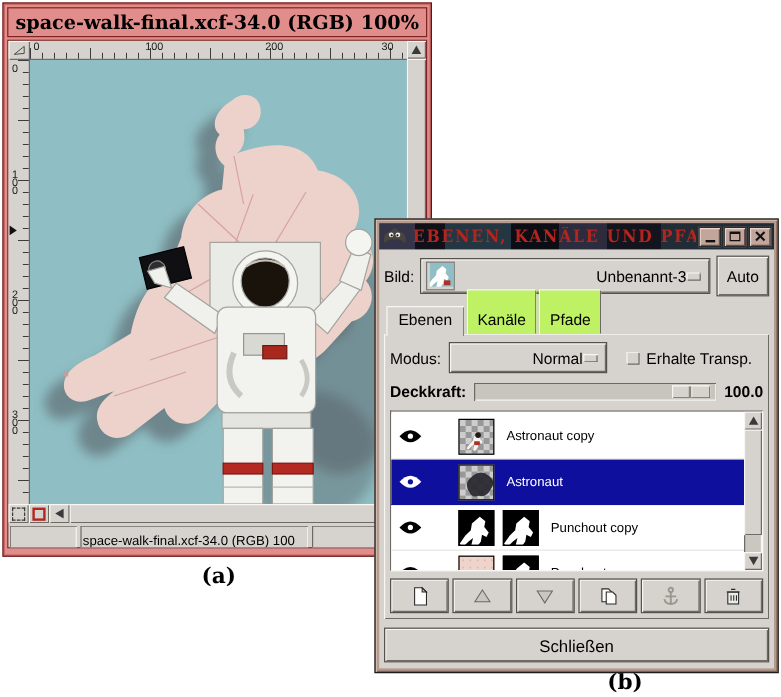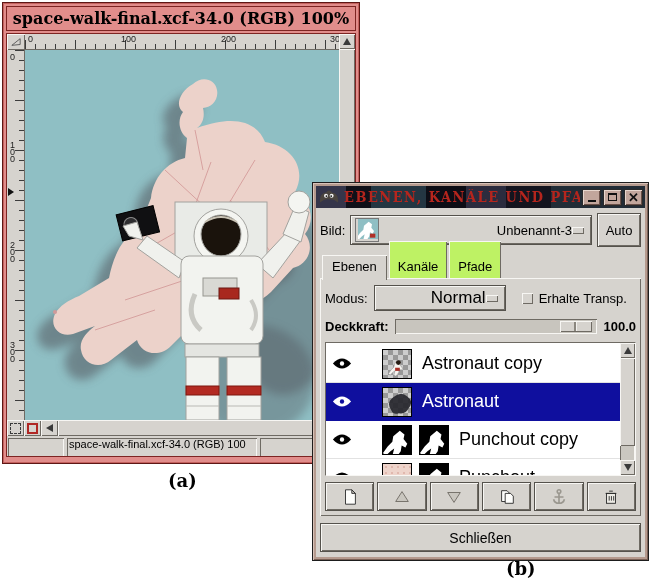--- a/index.html
+++ b/index.html
@@ -58,21 +58,21 @@
   #v-scroll .elevator{position:absolute;top:15px;left:0;width:16px;height:calc(100% - 15px);}
   .tri-up{width:0;height:0;border-left:4px solid transparent;border-right:4px solid transparent;border-bottom:7px solid #3a3a3a;}
   .tri-down{width:0;height:0;border-left:4px solid transparent;border-right:4px solid transparent;border-top:7px solid #3a3a3a;}
   .tri-left{width:0;height:0;border-top:4px solid transparent;border-bottom:4px solid transparent;border-right:7px solid #3a3a3a;}
   #hs-row{position:absolute;left:0;top:386px;width:334px;height:16px;display:flex;}
   #hs-row .sq-btn{width:17px;height:16px;flex:none;}
   #hs-row .trough{flex:1;}
   #sel-toggle-glyph{width:9px;height:9px;border:1px dashed #3a3a3a;}
   #qmask-toggle-glyph{width:7px;height:7px;border:2px solid #b02724;background:#d6d3ce;}
   #status-row{position:absolute;left:0;top:404px;width:350px;height:19px;display:flex;gap:3px;padding:0 1px;box-sizing:border-box;}
-  .status-box{height:19px;box-sizing:border-box;display:flex;align-items:flex-start;}
+  .status-box{height:19px;box-sizing:border-box;display:flex;align-items:flex-end;}
   #status-box-1{width:56px;}
   #status-box-2{width:190px;font-size:11px;white-space:nowrap;overflow:hidden;padding:0 2px;color:#000;}
   #status-box-3{flex:1;}
 
   .figure-caption{position:absolute;font-family:"DejaVu Serif",serif;font-weight:bold;font-size:18px;color:#000;}
   #caption-a{left:168px;top:470px;}
   #caption-b{left:506px;top:558px;}
 
   
   #dialog{
@@ -110,21 +110,21 @@
   .tab{font-size:13px;padding:18px 9px 4px;background:#bef264;margin-right:2px;
     box-shadow:inset 1px 1px 0 #f7f6f3, inset -1px 0 0 #6e6a63;border-bottom:0;position:relative;}
   .tab.active{background:#d6d3ce;padding:4px 10px 6px;margin-bottom:-2px;margin-top:21px;}
 
   #tab-panel{
     margin:0;box-shadow:inset 1px 1px 0 #f7f6f3, inset -1px -1px 0 #6e6a63;
     padding:6px 5px 5px;position:relative;background:#d6d3ce;
   }
   #modus-row{display:flex;align-items:center;gap:6px;height:28px;}
   #modus-select{width:132px;height:26px;display:flex;align-items:center;box-sizing:border-box;}
-  #modus-value{font-size:17px;margin-left:8px;flex:1;}
+  #modus-value{font-size:13px;margin-left:8px;flex:1;}
   #erhalte-check{width:11px;height:11px;margin-left:10px;flex:none;}
   #deck-row{display:flex;align-items:center;gap:6px;height:24px;margin-top:2px;font-weight:bold;}
   #deck-slider{flex:1;height:15px;position:relative;background:#c8c5be;}
   #deck-handle{position:absolute;right:5px;top:2px;width:32px;height:11px;}
   #deck-handle:after{content:"";position:absolute;left:14px;top:1px;width:2px;height:9px;background:#8a867e;box-shadow:1px 0 0 #f2f1ee;}
   #deck-value{font-size:13px;}
 
   #layer-list{
     margin-top:4px;height:134px;background:#fff;
     border:1px solid #6e6a63;border-right-color:#f7f6f3;border-bottom-color:#f7f6f3;
@@ -133,21 +133,21 @@
   #layer-rows{flex:1;overflow:hidden;padding-top:2px;}
   .layer-row{height:37px;display:flex;align-items:center;position:relative;background:#fff;border-bottom:1px solid #e2e2e2;}
   .layer-row.selected{background:#0f0f9e;border-bottom-color:#0f0f9e;}
   .layer-row .eye{width:22px;margin-left:6px;flex:none;display:flex;align-items:center;}
   .thumb{width:30px;height:30px;border:1px solid #000;box-sizing:border-box;flex:none;overflow:hidden;}
   .thumb.first{margin-left:28px;}
   .thumb.mask{margin-left:7px;}
   .thumb.checker{background-color:#c8c8c8;background-image:repeating-conic-gradient(#989898 0% 25%,#cdcdcd 0% 50%);background-size:10px 10px;}
   .thumb.black{background:#000;}
   .thumb.pink{background:#eed4cb;background-image:radial-gradient(#e0b8ae 1px,transparent 1px);background-size:6px 6px;}
-  .layer-name{font-size:18px;color:#000;margin-left:10px;white-space:nowrap;}
+  .layer-name{font-size:11px;color:#000;margin-left:10px;white-space:nowrap;}
   .layer-row.selected .layer-name{color:#fff;}
   #list-scroll{width:15px;flex:none;position:relative;background:#cac7c0;box-shadow:inset 1px 1px 0 #6e6a63, inset -1px -1px 0 #f7f6f3;}
   #list-scroll .arrow-btn{position:absolute;left:0;width:15px;height:15px;}
   #list-scroll .up{top:0;}
   #list-scroll .down{bottom:0;}
   #list-scroll .elevator{position:absolute;left:0;top:15px;width:15px;height:calc(100% - 44px);}
 
   #layer-btns{display:flex;gap:3px;margin-top:6px;height:29px;}
   .layer-btn{flex:1;}
 
@@ -163,21 +163,21 @@
   <div id="img-content">
     <div id="corner-btn" class="raised btn">
       <svg width="12" height="10" viewBox="0 0 14 12">
           <path d="M2 10 L12 2 L12 9 Z" fill="#d6d3ce" stroke="#4a4a4a" stroke-width="1"></path>
         </svg>
     </div>
     <div id="h-ruler">
         <span class="h-label" style="left: 3px;">0</span>
         <span class="h-label" style="left: 96px;">100</span>
         <span class="h-label" style="left: 196px;">200</span>
-        <span class="h-label" style="left: 305px;">30</span>
+        <span class="h-label" style="left: 293px;">30</span>
       </div>
     <div id="v-ruler">
       <div id="v-marker"></div>
     <span class="v-label" style="top: 4px;">0</span>
         <span class="v-label" style="top: 92px;">1
 0
 0</span>
         <span class="v-label" style="top: 192px;">2
 0
 0</span>

